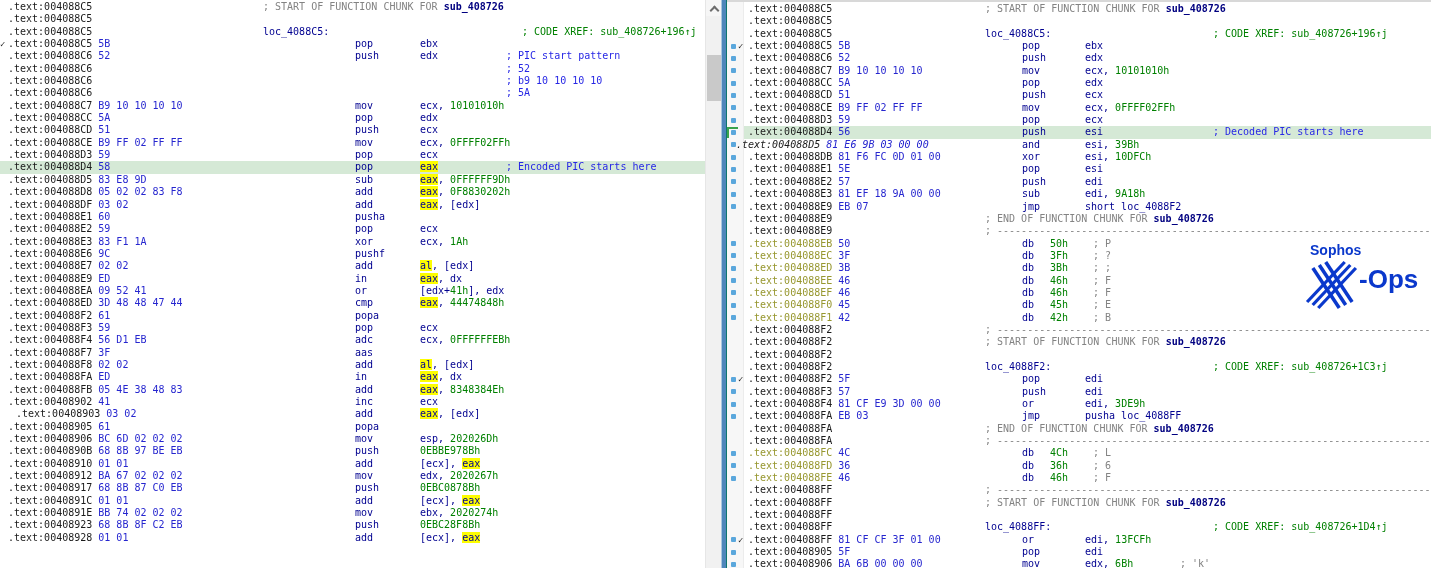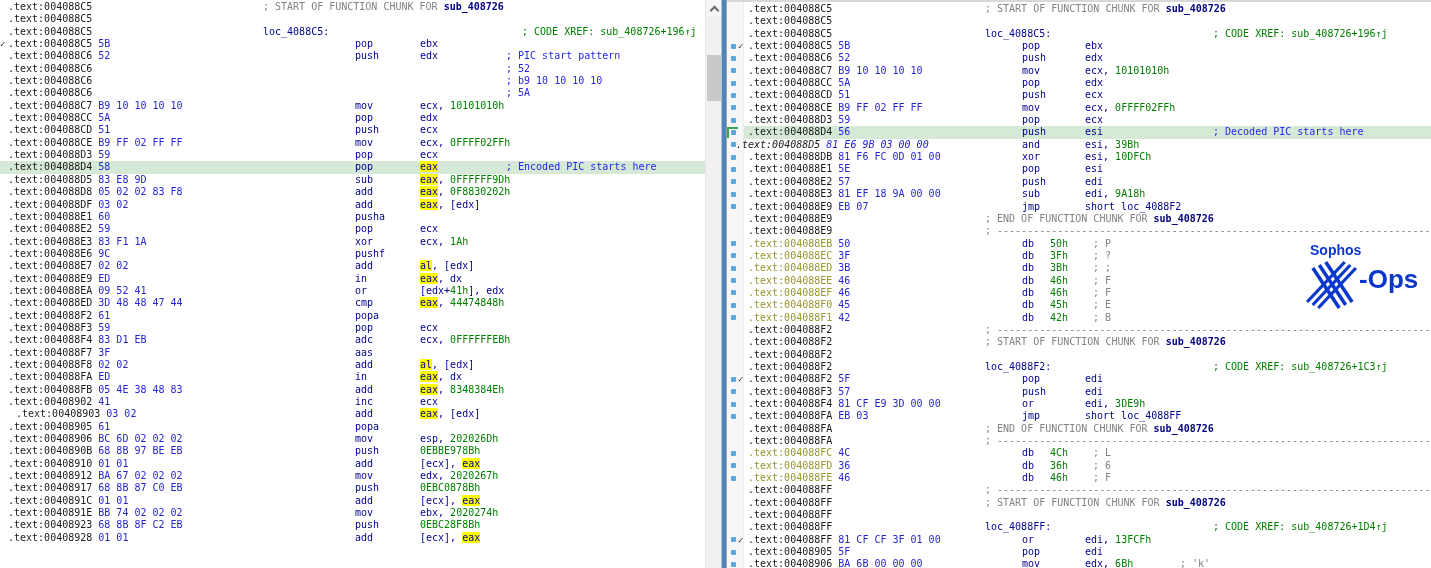--- a/index.html
+++ b/index.html
@@ -1,21 +1,21 @@
 <!DOCTYPE html>
 <html><head>
 <meta charset="utf-8">
 <style>
   html,body{margin:0;padding:0;}
   body{
     width:1431px;height:568px;overflow:hidden;background:#ffffff;
     font-family:"DejaVu Sans Mono","Liberation Mono",monospace;
     font-size:10px;color:#1a1a1a;
   }
-  #screen{position:relative;width:1431px;height:568px;background:#a3a3a3;}
+  #screen{position:relative;width:1431px;height:568px;background:#0f766e;}
 
   
   #left-pane{position:absolute;left:0;top:0;width:705px;height:568px;overflow:hidden;background:#fff;}
   #right-pane{position:absolute;left:727px;top:0;width:704px;height:568px;overflow:hidden;background:#fff;border-top:2px solid #d8d8d8;}
   #left-rows,#right-rows{position:absolute;left:0;top:1px;width:100%;z-index:2;}
 
   
   .gutter{position:absolute;left:0;top:0;bottom:0;width:16px;background:#f7f7f7;border-right:1px solid #ececec;z-index:1;}
 
   
@@ -80,21 +80,21 @@
         <div class="row"><span class="seg" style="left: 8px;"><span class="c-a">.text:004088E1 </span><span class="c-y">60</span></span><span class="seg" style="left: 355px;"><span class="c-n">pusha</span></span></div>
         <div class="row"><span class="seg" style="left: 8px;"><span class="c-a">.text:004088E2 </span><span class="c-y">59</span></span><span class="seg" style="left: 355px;"><span class="c-n">pop</span></span><span class="seg" style="left: 420px;"><span class="c-n">ecx</span></span></div>
         <div class="row"><span class="seg" style="left: 8px;"><span class="c-a">.text:004088E3 </span><span class="c-y">83 F1 1A</span></span><span class="seg" style="left: 355px;"><span class="c-n">xor</span></span><span class="seg" style="left: 420px;"><span class="c-n">ecx, </span><span class="c-gr">1Ah</span></span></div>
         <div class="row"><span class="seg" style="left: 8px;"><span class="c-a">.text:004088E6 </span><span class="c-y">9C</span></span><span class="seg" style="left: 355px;"><span class="c-n">pushf</span></span></div>
         <div class="row"><span class="seg" style="left: 8px;"><span class="c-a">.text:004088E7 </span><span class="c-y">02 02</span></span><span class="seg" style="left: 355px;"><span class="c-n">add</span></span><span class="seg" style="left: 420px;"><span class="c-hy">al</span><span class="c-n">, [edx]</span></span></div>
         <div class="row"><span class="seg" style="left: 8px;"><span class="c-a">.text:004088E9 </span><span class="c-y">ED</span></span><span class="seg" style="left: 355px;"><span class="c-n">in</span></span><span class="seg" style="left: 420px;"><span class="c-hy">eax</span><span class="c-n">, dx</span></span></div>
         <div class="row"><span class="seg" style="left: 8px;"><span class="c-a">.text:004088EA </span><span class="c-y">09 52 41</span></span><span class="seg" style="left: 355px;"><span class="c-n">or</span></span><span class="seg" style="left: 420px;"><span class="c-n">[edx+</span><span class="c-gr">41h</span><span class="c-n">], edx</span></span></div>
         <div class="row"><span class="seg" style="left: 8px;"><span class="c-a">.text:004088ED </span><span class="c-y">3D 48 48 47 44</span></span><span class="seg" style="left: 355px;"><span class="c-n">cmp</span></span><span class="seg" style="left: 420px;"><span class="c-hy">eax</span><span class="c-n">, </span><span class="c-gr">44474848h</span></span></div>
         <div class="row"><span class="seg" style="left: 8px;"><span class="c-a">.text:004088F2 </span><span class="c-y">61</span></span><span class="seg" style="left: 355px;"><span class="c-n">popa</span></span></div>
         <div class="row"><span class="seg" style="left: 8px;"><span class="c-a">.text:004088F3 </span><span class="c-y">59</span></span><span class="seg" style="left: 355px;"><span class="c-n">pop</span></span><span class="seg" style="left: 420px;"><span class="c-n">ecx</span></span></div>
-        <div class="row"><span class="seg" style="left: 8px;"><span class="c-a">.text:004088F4 </span><span class="c-y">83 D1 EB</span></span><span class="seg" style="left: 355px;"><span class="c-n">adc</span></span><span class="seg" style="left: 420px;"><span class="c-n">ecx, </span><span class="c-gr">0FFFFFFEBh</span></span></div>
+        <div class="row"><span class="seg" style="left: 8px;"><span class="c-a">.text:004088F4 </span><span class="c-y">56 D1 EB</span></span><span class="seg" style="left: 355px;"><span class="c-n">adc</span></span><span class="seg" style="left: 420px;"><span class="c-n">ecx, </span><span class="c-gr">0FFFFFFEBh</span></span></div>
         <div class="row"><span class="seg" style="left: 8px;"><span class="c-a">.text:004088F7 </span><span class="c-y">3F</span></span><span class="seg" style="left: 355px;"><span class="c-n">aas</span></span></div>
         <div class="row"><span class="seg" style="left: 8px;"><span class="c-a">.text:004088F8 </span><span class="c-y">02 02</span></span><span class="seg" style="left: 355px;"><span class="c-n">add</span></span><span class="seg" style="left: 420px;"><span class="c-hy">al</span><span class="c-n">, [edx]</span></span></div>
         <div class="row"><span class="seg" style="left: 8px;"><span class="c-a">.text:004088FA </span><span class="c-y">ED</span></span><span class="seg" style="left: 355px;"><span class="c-n">in</span></span><span class="seg" style="left: 420px;"><span class="c-hy">eax</span><span class="c-n">, dx</span></span></div>
         <div class="row"><span class="seg" style="left: 8px;"><span class="c-a">.text:004088FB </span><span class="c-y">05 4E 38 48 83</span></span><span class="seg" style="left: 355px;"><span class="c-n">add</span></span><span class="seg" style="left: 420px;"><span class="c-hy">eax</span><span class="c-n">, </span><span class="c-gr">8348384Eh</span></span></div>
         <div class="row"><span class="seg" style="left: 8px;"><span class="c-a">.text:00408902 </span><span class="c-y">41</span></span><span class="seg" style="left: 355px;"><span class="c-n">inc</span></span><span class="seg" style="left: 420px;"><span class="c-n">ecx</span></span></div>
         <div class="row"><span class="seg" style="left: 16px;"><span class="c-a">.text:00408903 </span><span class="c-y">03 02</span></span><span class="seg" style="left: 355px;"><span class="c-n">add</span></span><span class="seg" style="left: 420px;"><span class="c-hy">eax</span><span class="c-n">, [edx]</span></span></div>
         <div class="row"><span class="seg" style="left: 8px;"><span class="c-a">.text:00408905 </span><span class="c-y">61</span></span><span class="seg" style="left: 355px;"><span class="c-n">popa</span></span></div>
         <div class="row"><span class="seg" style="left: 8px;"><span class="c-a">.text:00408906 </span><span class="c-y">BC 6D 02 02 02</span></span><span class="seg" style="left: 355px;"><span class="c-n">mov</span></span><span class="seg" style="left: 420px;"><span class="c-n">esp, </span><span class="c-gr">202026Dh</span></span></div>
         <div class="row"><span class="seg" style="left: 8px;"><span class="c-a">.text:0040890B </span><span class="c-y">68 8B 97 BE EB</span></span><span class="seg" style="left: 355px;"><span class="c-n">push</span></span><span class="seg" style="left: 420px;"><span class="c-gr">0EBBE978Bh</span></span></div>
         <div class="row"><span class="seg" style="left: 8px;"><span class="c-a">.text:00408910 </span><span class="c-y">01 01</span></span><span class="seg" style="left: 355px;"><span class="c-n">add</span></span><span class="seg" style="left: 420px;"><span class="c-n">[ecx], </span><span class="c-hy">eax</span></span></div>
@@ -146,21 +146,21 @@
         <div class="row"><span class="dot"></span><span class="seg" style="left: 21px;"><span class="c-o">.text:004088EF </span><span class="c-y">46</span></span><span class="seg" style="left: 295px;"><span class="c-n">db</span></span><span class="seg" style="left: 323px;"><span class="c-gr">46h</span></span><span class="seg" style="left: 366px;"><span class="c-g">; F</span></span></div>
         <div class="row"><span class="dot"></span><span class="seg" style="left: 21px;"><span class="c-o">.text:004088F0 </span><span class="c-y">45</span></span><span class="seg" style="left: 295px;"><span class="c-n">db</span></span><span class="seg" style="left: 323px;"><span class="c-gr">45h</span></span><span class="seg" style="left: 366px;"><span class="c-g">; E</span></span></div>
         <div class="row"><span class="dot"></span><span class="seg" style="left: 21px;"><span class="c-o">.text:004088F1 </span><span class="c-y">42</span></span><span class="seg" style="left: 295px;"><span class="c-n">db</span></span><span class="seg" style="left: 323px;"><span class="c-gr">42h</span></span><span class="seg" style="left: 366px;"><span class="c-g">; B</span></span></div>
         <div class="row"><span class="seg" style="left: 21px;"><span class="c-a">.text:004088F2</span></span><span class="seg" style="left: 258px;"><span class="c-g">; ------------------------------------------------------------------------</span></span></div>
         <div class="row"><span class="seg" style="left: 21px;"><span class="c-a">.text:004088F2</span></span><span class="seg" style="left: 258px;"><span class="c-g">; START OF FUNCTION CHUNK FOR </span><span class="c-nb">sub_408726</span></span></div>
         <div class="row"><span class="seg" style="left: 21px;"><span class="c-a">.text:004088F2</span></span></div>
         <div class="row"><span class="seg" style="left: 21px;"><span class="c-a">.text:004088F2</span></span><span class="seg" style="left: 258px;"><span class="c-n">loc_4088F2:</span></span><span class="seg" style="left: 486px;"><span class="c-gr">; CODE XREF: sub_408726+1C3↑j</span></span></div>
         <div class="row"><span class="dot"></span><span class="mark">✓</span><span class="seg" style="left: 21px;"><span class="c-a">.text:004088F2 </span><span class="c-y">5F</span></span><span class="seg" style="left: 295px;"><span class="c-n">pop</span></span><span class="seg" style="left: 358px;"><span class="c-n">edi</span></span></div>
         <div class="row"><span class="dot"></span><span class="seg" style="left: 21px;"><span class="c-a">.text:004088F3 </span><span class="c-y">57</span></span><span class="seg" style="left: 295px;"><span class="c-n">push</span></span><span class="seg" style="left: 358px;"><span class="c-n">edi</span></span></div>
         <div class="row"><span class="dot"></span><span class="seg" style="left: 21px;"><span class="c-a">.text:004088F4 </span><span class="c-y">81 CF E9 3D 00 00</span></span><span class="seg" style="left: 295px;"><span class="c-n">or</span></span><span class="seg" style="left: 358px;"><span class="c-n">edi, </span><span class="c-gr">3DE9h</span></span></div>
-        <div class="row"><span class="dot"></span><span class="seg" style="left: 21px;"><span class="c-a">.text:004088FA </span><span class="c-y">EB 03</span></span><span class="seg" style="left: 295px;"><span class="c-n">jmp</span></span><span class="seg" style="left: 358px;"><span class="c-n">short loc_4088FF</span></span></div>
+        <div class="row"><span class="dot"></span><span class="seg" style="left: 21px;"><span class="c-a">.text:004088FA </span><span class="c-y">EB 03</span></span><span class="seg" style="left: 295px;"><span class="c-n">jmp</span></span><span class="seg" style="left: 358px;"><span class="c-n">pusha loc_4088FF</span></span></div>
         <div class="row"><span class="seg" style="left: 21px;"><span class="c-a">.text:004088FA</span></span><span class="seg" style="left: 258px;"><span class="c-g">; END OF FUNCTION CHUNK FOR </span><span class="c-nb">sub_408726</span></span></div>
         <div class="row"><span class="seg" style="left: 21px;"><span class="c-a">.text:004088FA</span></span><span class="seg" style="left: 258px;"><span class="c-g">; ------------------------------------------------------------------------</span></span></div>
         <div class="row"><span class="dot"></span><span class="seg" style="left: 21px;"><span class="c-o">.text:004088FC </span><span class="c-y">4C</span></span><span class="seg" style="left: 295px;"><span class="c-n">db</span></span><span class="seg" style="left: 323px;"><span class="c-gr">4Ch</span></span><span class="seg" style="left: 366px;"><span class="c-g">; L</span></span></div>
         <div class="row"><span class="dot"></span><span class="seg" style="left: 21px;"><span class="c-o">.text:004088FD </span><span class="c-y">36</span></span><span class="seg" style="left: 295px;"><span class="c-n">db</span></span><span class="seg" style="left: 323px;"><span class="c-gr">36h</span></span><span class="seg" style="left: 366px;"><span class="c-g">; 6</span></span></div>
         <div class="row"><span class="dot"></span><span class="seg" style="left: 21px;"><span class="c-o">.text:004088FE </span><span class="c-y">46</span></span><span class="seg" style="left: 295px;"><span class="c-n">db</span></span><span class="seg" style="left: 323px;"><span class="c-gr">46h</span></span><span class="seg" style="left: 366px;"><span class="c-g">; F</span></span></div>
         <div class="row"><span class="seg" style="left: 21px;"><span class="c-a">.text:004088FF</span></span><span class="seg" style="left: 258px;"><span class="c-g">; ------------------------------------------------------------------------</span></span></div>
         <div class="row"><span class="seg" style="left: 21px;"><span class="c-a">.text:004088FF</span></span><span class="seg" style="left: 258px;"><span class="c-g">; START OF FUNCTION CHUNK FOR </span><span class="c-nb">sub_408726</span></span></div>
         <div class="row"><span class="seg" style="left: 21px;"><span class="c-a">.text:004088FF</span></span></div>
         <div class="row"><span class="seg" style="left: 21px;"><span class="c-a">.text:004088FF</span></span><span class="seg" style="left: 258px;"><span class="c-n">loc_4088FF:</span></span><span class="seg" style="left: 486px;"><span class="c-gr">; CODE XREF: sub_408726+1D4↑j</span></span></div>
         <div class="row"><span class="dot"></span><span class="mark">✓</span><span class="seg" style="left: 21px;"><span class="c-a">.text:004088FF </span><span class="c-y">81 CF CF 3F 01 00</span></span><span class="seg" style="left: 295px;"><span class="c-n">or</span></span><span class="seg" style="left: 358px;"><span class="c-n">edi, </span><span class="c-gr">13FCFh</span></span></div>

